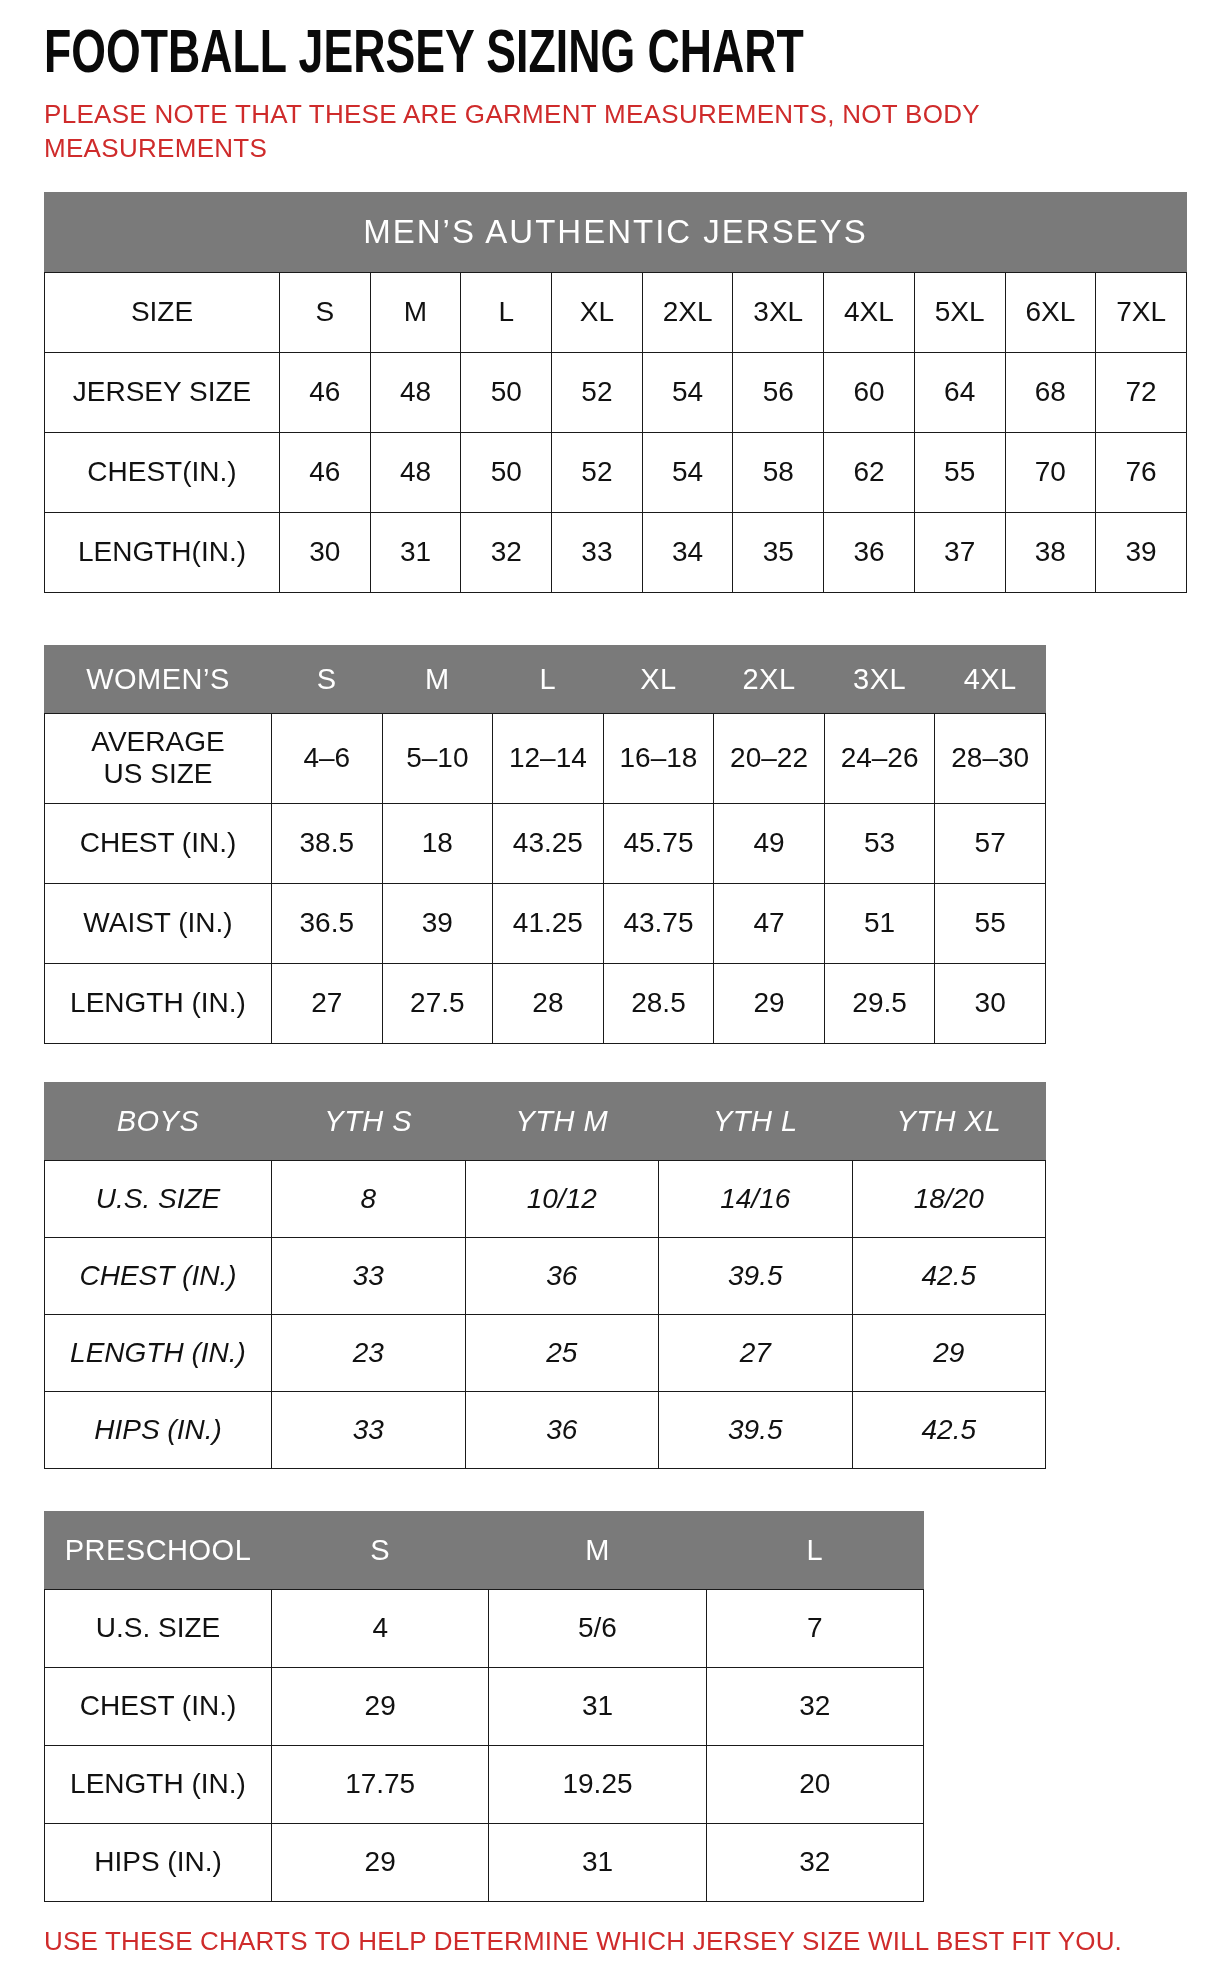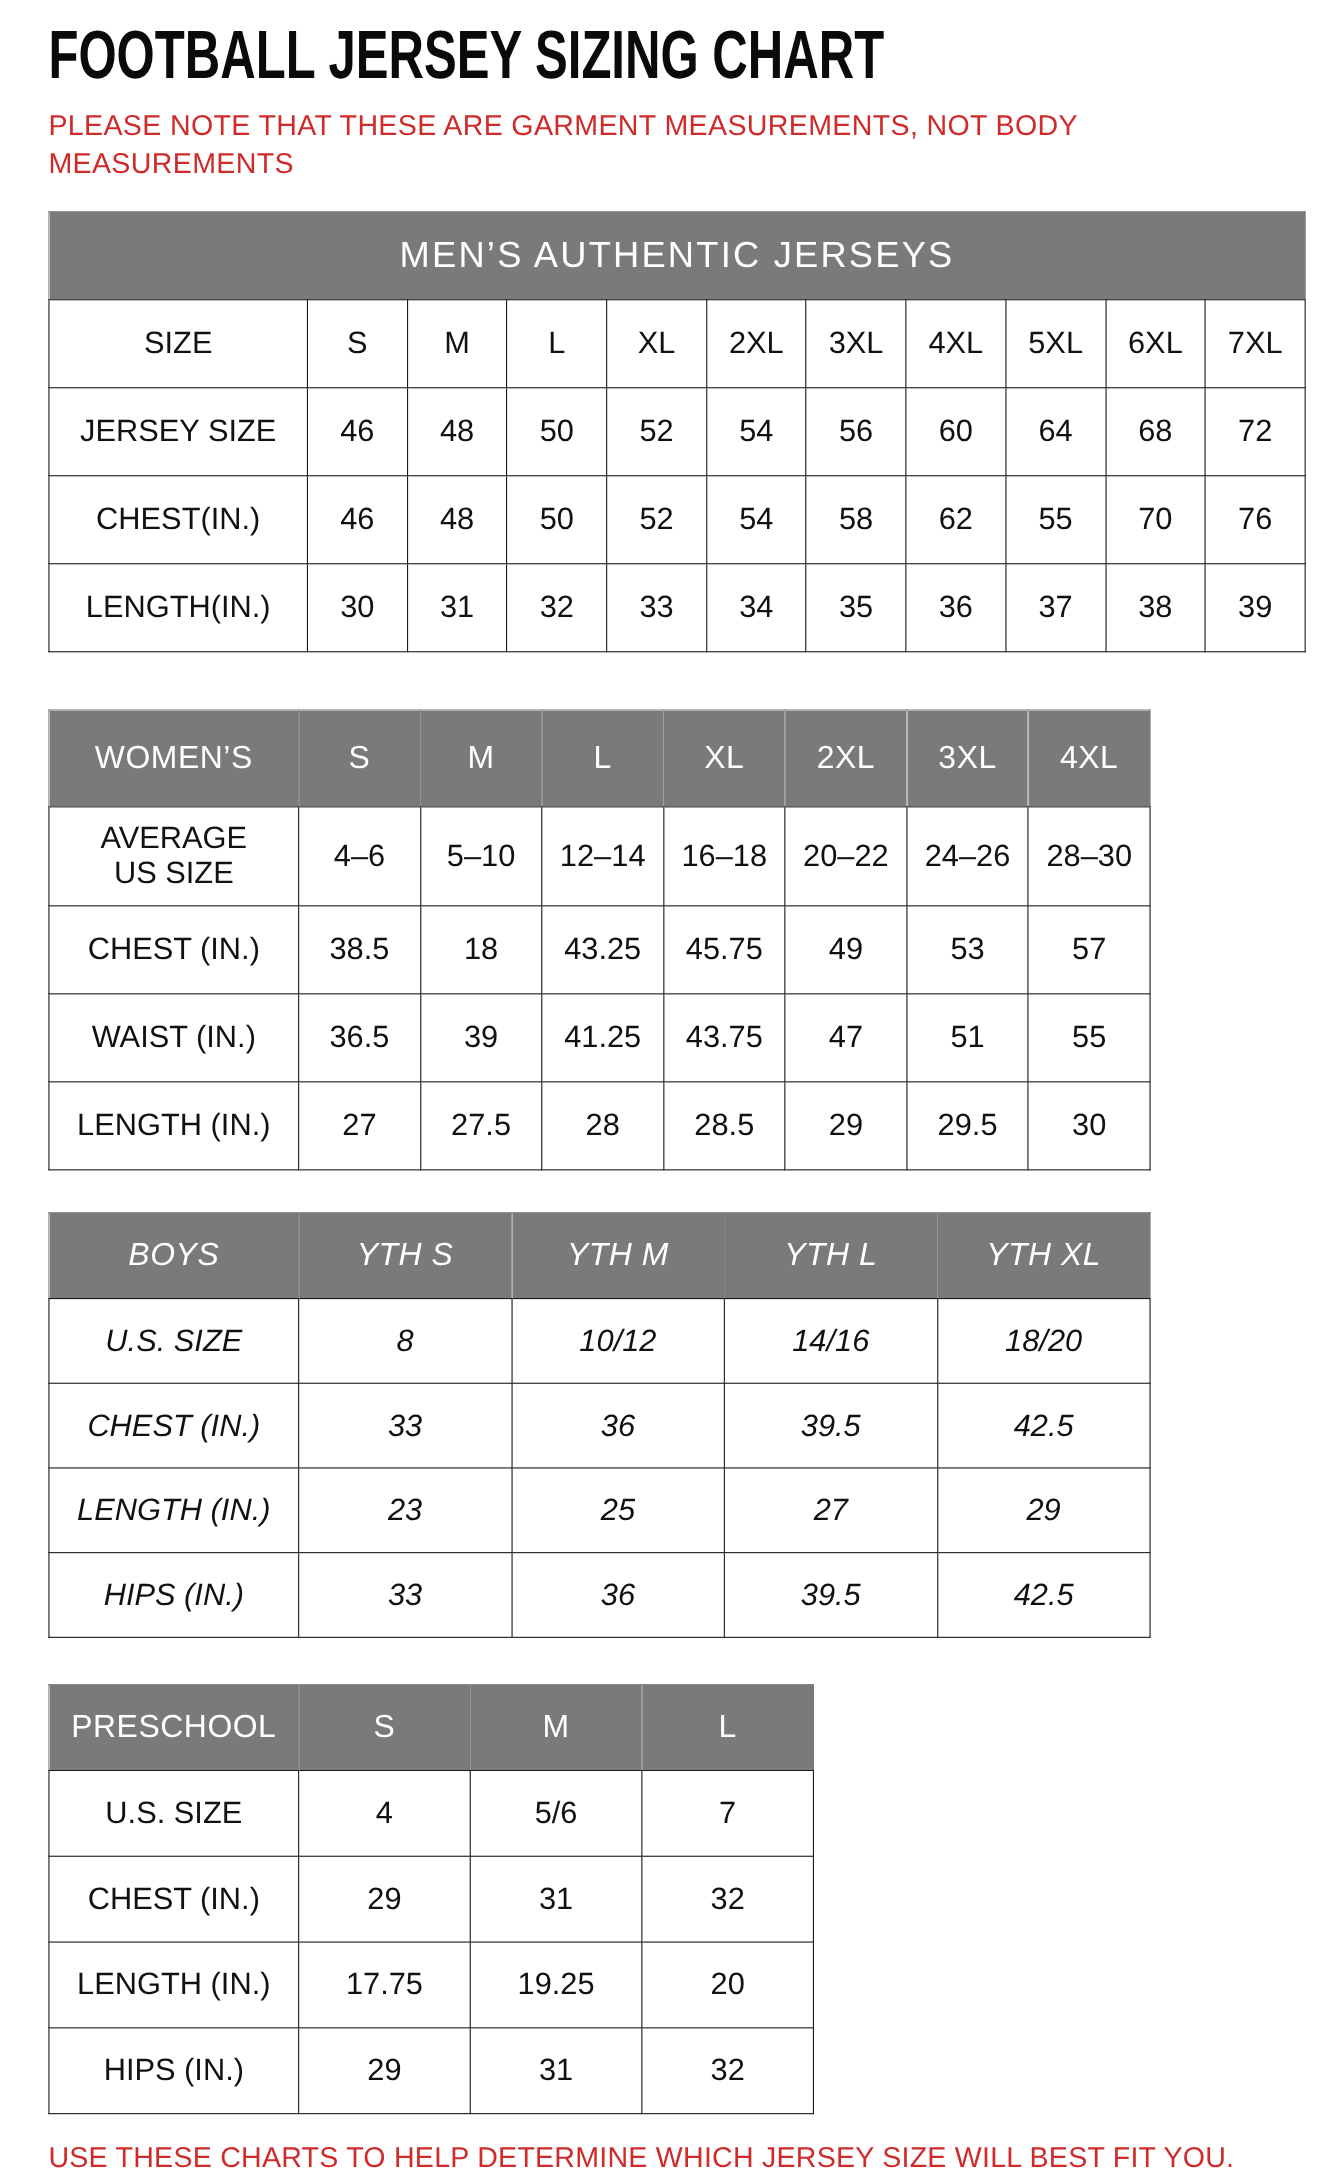--- a/index.html
+++ b/index.html
@@ -69,30 +69,30 @@
     color: #ffffff;
     border: 1px solid var(--header-gray);
     border-bottom-color: var(--border-dark);
     font-size: 29px;
     letter-spacing: 0.5px;
   }
 
   .tbl-mens      { margin-top: 26px; width: 1143px; }
   .tbl-womens    { margin-top: 52px; width: 1002px; }
   .tbl-boys      { margin-top: 38px; width: 1002px; font-style: italic; }
-  .tbl-preschool { margin-top: 42px; width: 696px; }
+  .tbl-preschool { margin-top: 42px; width: 880px; }
 
   .tbl-mens   col.c-label { width: 235px; }
   .tbl-womens col.c-label,
   .tbl-boys   col.c-label,
   .tbl-preschool col.c-label { width: 227px; }
 
   .tbl-mens tr { height: 80px; }
   .tbl-womens tr { height: 80px; }
-  .tbl-womens tr.head-row { height: 88px; }
+  .tbl-womens tr.head-row { height: 68px; }
   .tbl-womens tr:nth-child(2) { height: 90px; }
   .tbl-boys tr { height: 77px; }
   .tbl-boys tr.head-row { height: 78px; }
   .tbl-preschool tr { height: 78px; }
 
   .footer-note {
     margin-top: 24px;
     color: var(--accent-red);
     font-size: 26px;
     letter-spacing: 0.2px;

